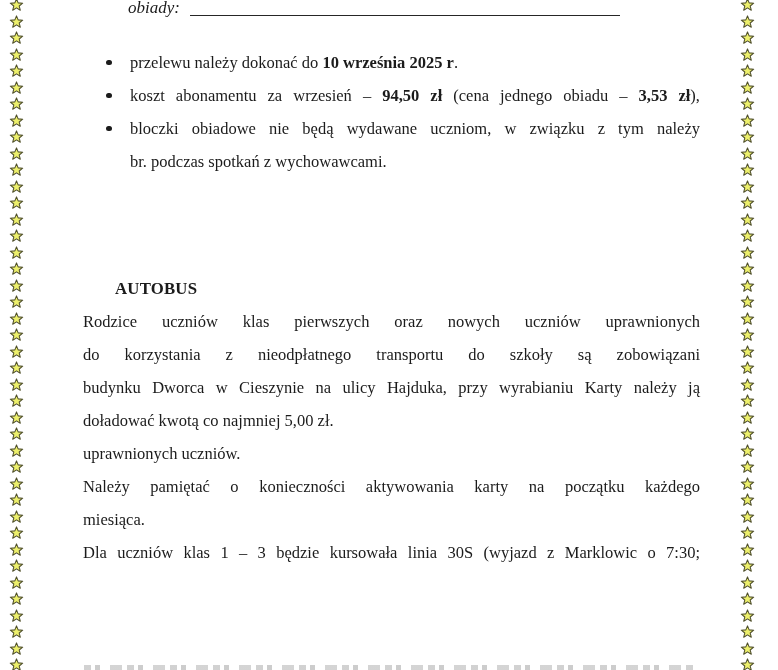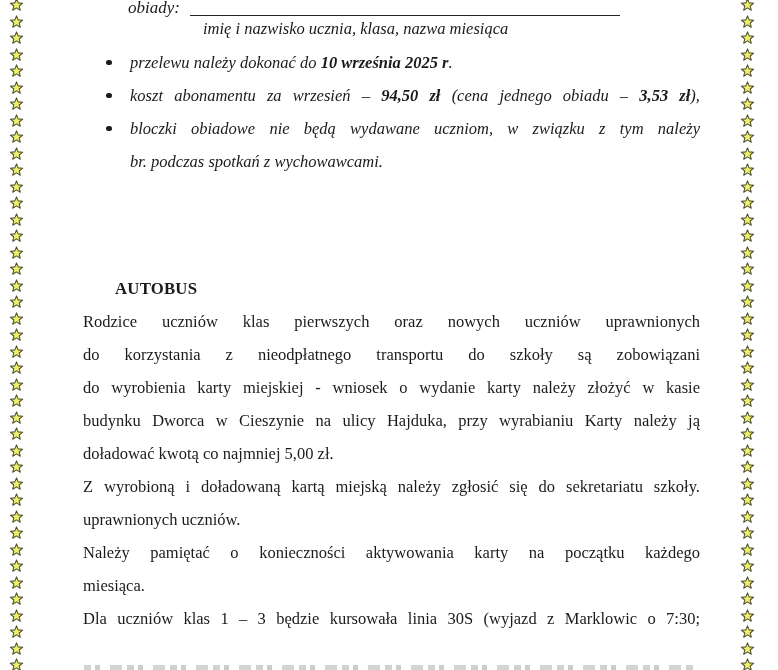--- a/index.html
+++ b/index.html
@@ -31,21 +31,21 @@
   .blank-line{
     position:absolute;left:190px;top:15px;width:430px;height:0;
     border-top:1.6px solid #262626;
   }
   .form-caption{
     position:absolute;left:203px;top:19px;
     font-style:italic;font-size:16.5px;line-height:20px;
   }
 
   
-  .bullets{position:absolute;left:83px;top:46px;width:617px;font-style:italic;}
+  .bullets{position:absolute;left:83px;top:46px;width:617px;}
   .bullet-item{position:relative;padding-left:47px;}
   .dot{
     position:absolute;left:23px;top:13.5px;
     width:5.5px;height:5.5px;border-radius:50%;background:#1b1b1b;
   }
   .tline{font-size:16.5px;line-height:33px;}
   .tline.just{text-align:justify;text-align-last:justify;}
 
   
   .autobus{position:absolute;left:83px;top:272px;width:617px;}
@@ -478,21 +478,20 @@
       </span>
       <span class="star">
         <svg viewBox="0 0 24 22" xmlns="http://www.w3.org/2000/svg">
           <path d="M12 1.5 L14.8 8.2 L22.5 8.8 L16.6 13.6 L18.4 20.6 L12 16.7 L5.6 20.6 L7.4 13.6 L1.5 8.8 L9.2 8.2 Z" fill="#edf06c" stroke="#50502d" stroke-width="1.8" stroke-linejoin="round"></path>
         </svg>
       </span>
     </div>
 
   <div class="form-label">obiady:</div>
   <div class="blank-line"></div>
-  <div class="form-caption">imię i nazwisko ucznia, klasa, nazwa miesiąca</div>
 
   <div class="bullets">
 
     <div class="bullet-item">
       <span class="dot"></span>
       <div class="tline"><span>przelewu należy dokonać do </span><b>10 września 2025 r</b><span>.</span></div>
     </div>
 
     <div class="bullet-item">
       <span class="dot"></span>
@@ -504,24 +503,22 @@
       <div class="tline just">bloczki obiadowe nie będą wydawane uczniom, w związku z tym należy</div>
       <div class="tline">br. podczas spotkań z wychowawcami.</div>
     </div>
 
   </div>
 
   <div class="autobus">
     <div class="heading">AUTOBUS</div>
     <div class="tline just">Rodzice uczniów klas pierwszych oraz nowych uczniów uprawnionych</div>
     <div class="tline just">do korzystania z nieodpłatnego transportu do szkoły są zobowiązani</div>
-    <div class="tline just">do wyrobienia karty miejskiej - wniosek o wydanie karty należy złożyć w kasie</div>
     <div class="tline just">budynku Dworca w Cieszynie na ulicy Hajduka, przy wyrabianiu Karty należy ją</div>
     <div class="tline">doładować kwotą co najmniej 5,00 zł.</div>
-    <div class="tline just">Z wyrobioną i doładowaną kartą miejską należy zgłosić się do sekretariatu szkoły.</div>
     <div class="tline">uprawnionych uczniów.</div>
     <div class="tline just">Należy pamiętać o konieczności aktywowania karty na początku każdego</div>
     <div class="tline">miesiąca.</div>
     <div class="tline just">Dla uczniów klas 1 – 3 będzie kursowała linia 30S (wyjazd z Marklowic o 7:30;</div>
   </div>
 
   <div class="cutoff"></div>
 
 </div>
 

